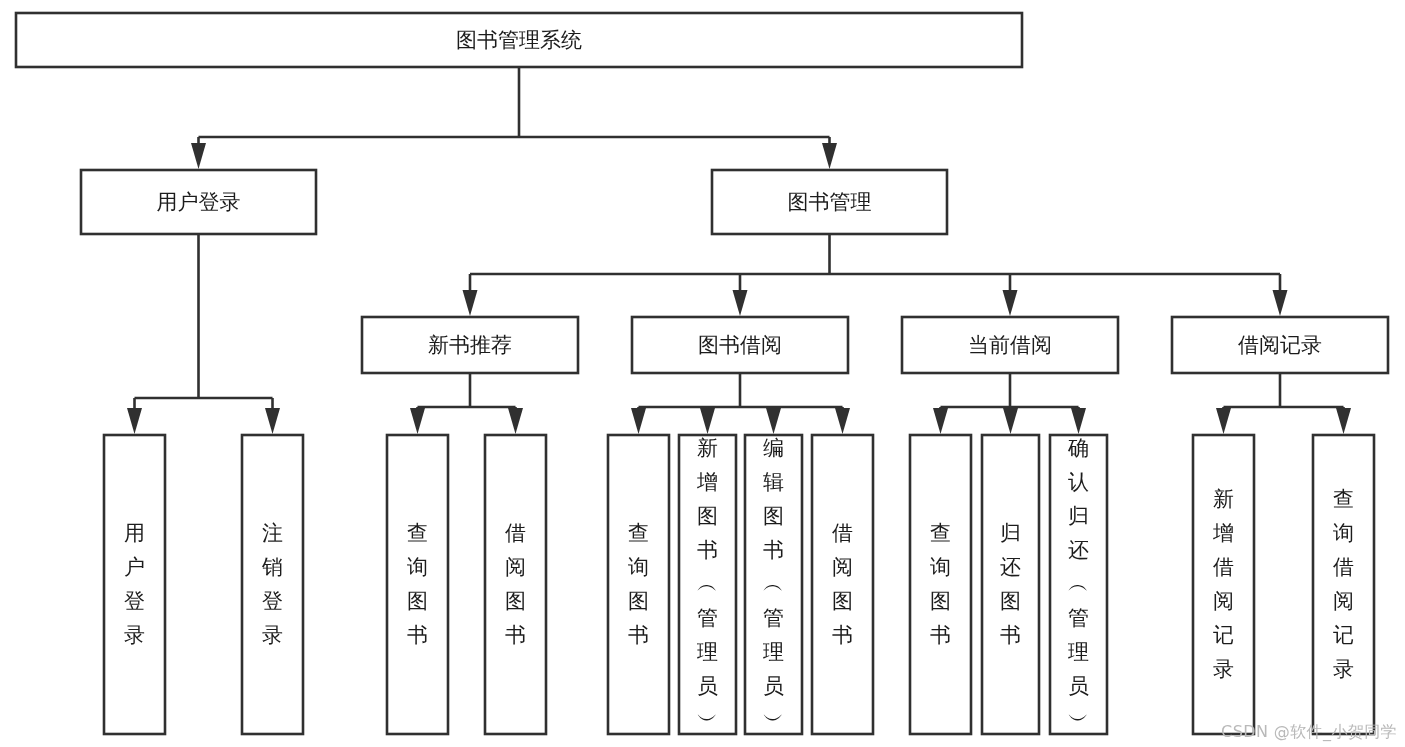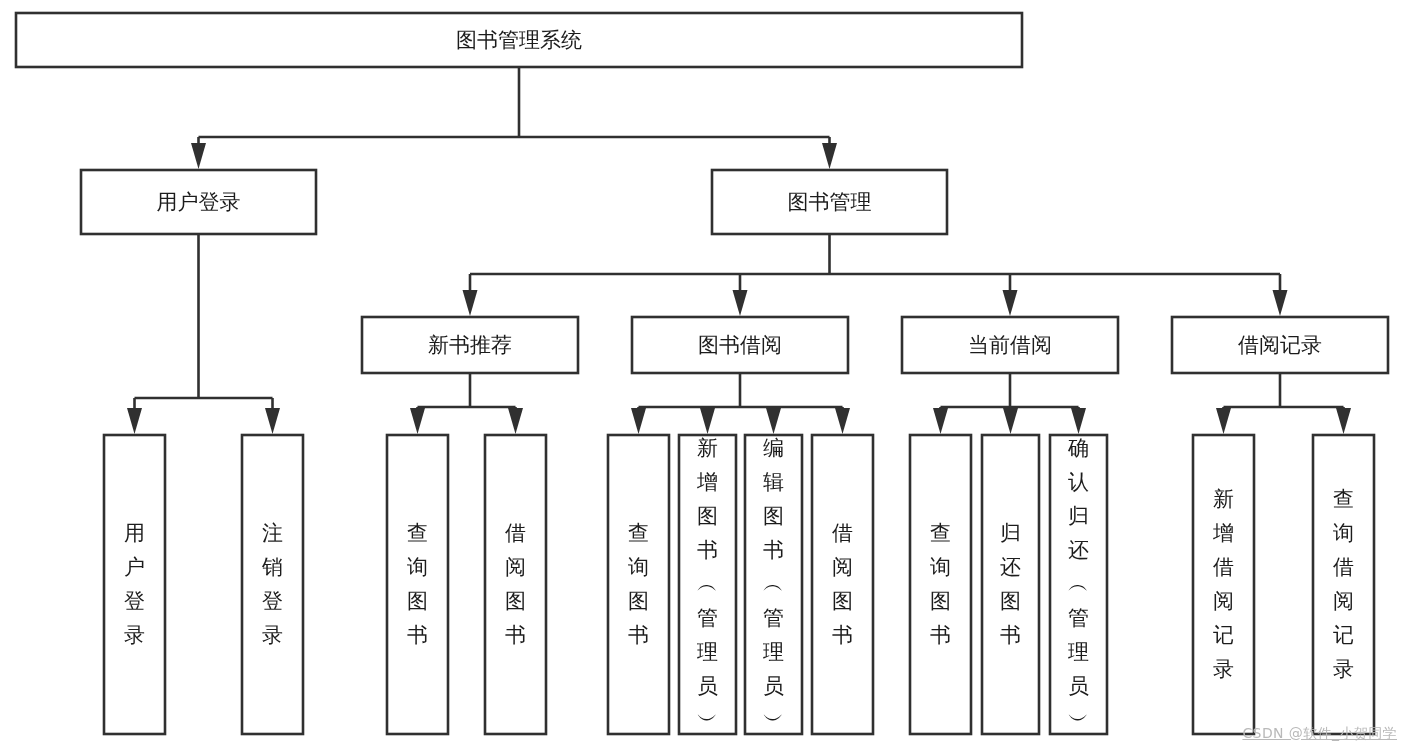--- a/index.html
+++ b/index.html
@@ -57,26 +57,25 @@
     font-size: 21px;
   }
   .node-label.vertical-char {
     font-size: 21px;
   }
   .watermark-text {
     position: absolute;
     right: 8px;
     bottom: 4px;
     font-family: "DejaVu Sans", "Liberation Sans", sans-serif;
-    font-size: 14px;
+    font-size: 16px;
     color: #b9b9b9;
     white-space: nowrap;
     letter-spacing: 0.4px;
     pointer-events: none;
-    text-decoration: underline;
   }
 </style>
 </head>
 <body>
 
 <div id="diagram-root">
   <svg class="diagram-canvas" viewBox="0 0 1405 747" xmlns="http://www.w3.org/2000/svg">
     <g id="connector-layer">
         <g>
           <line x1="519" y1="67" x2="519" y2="137" class="connector-line"></line>

